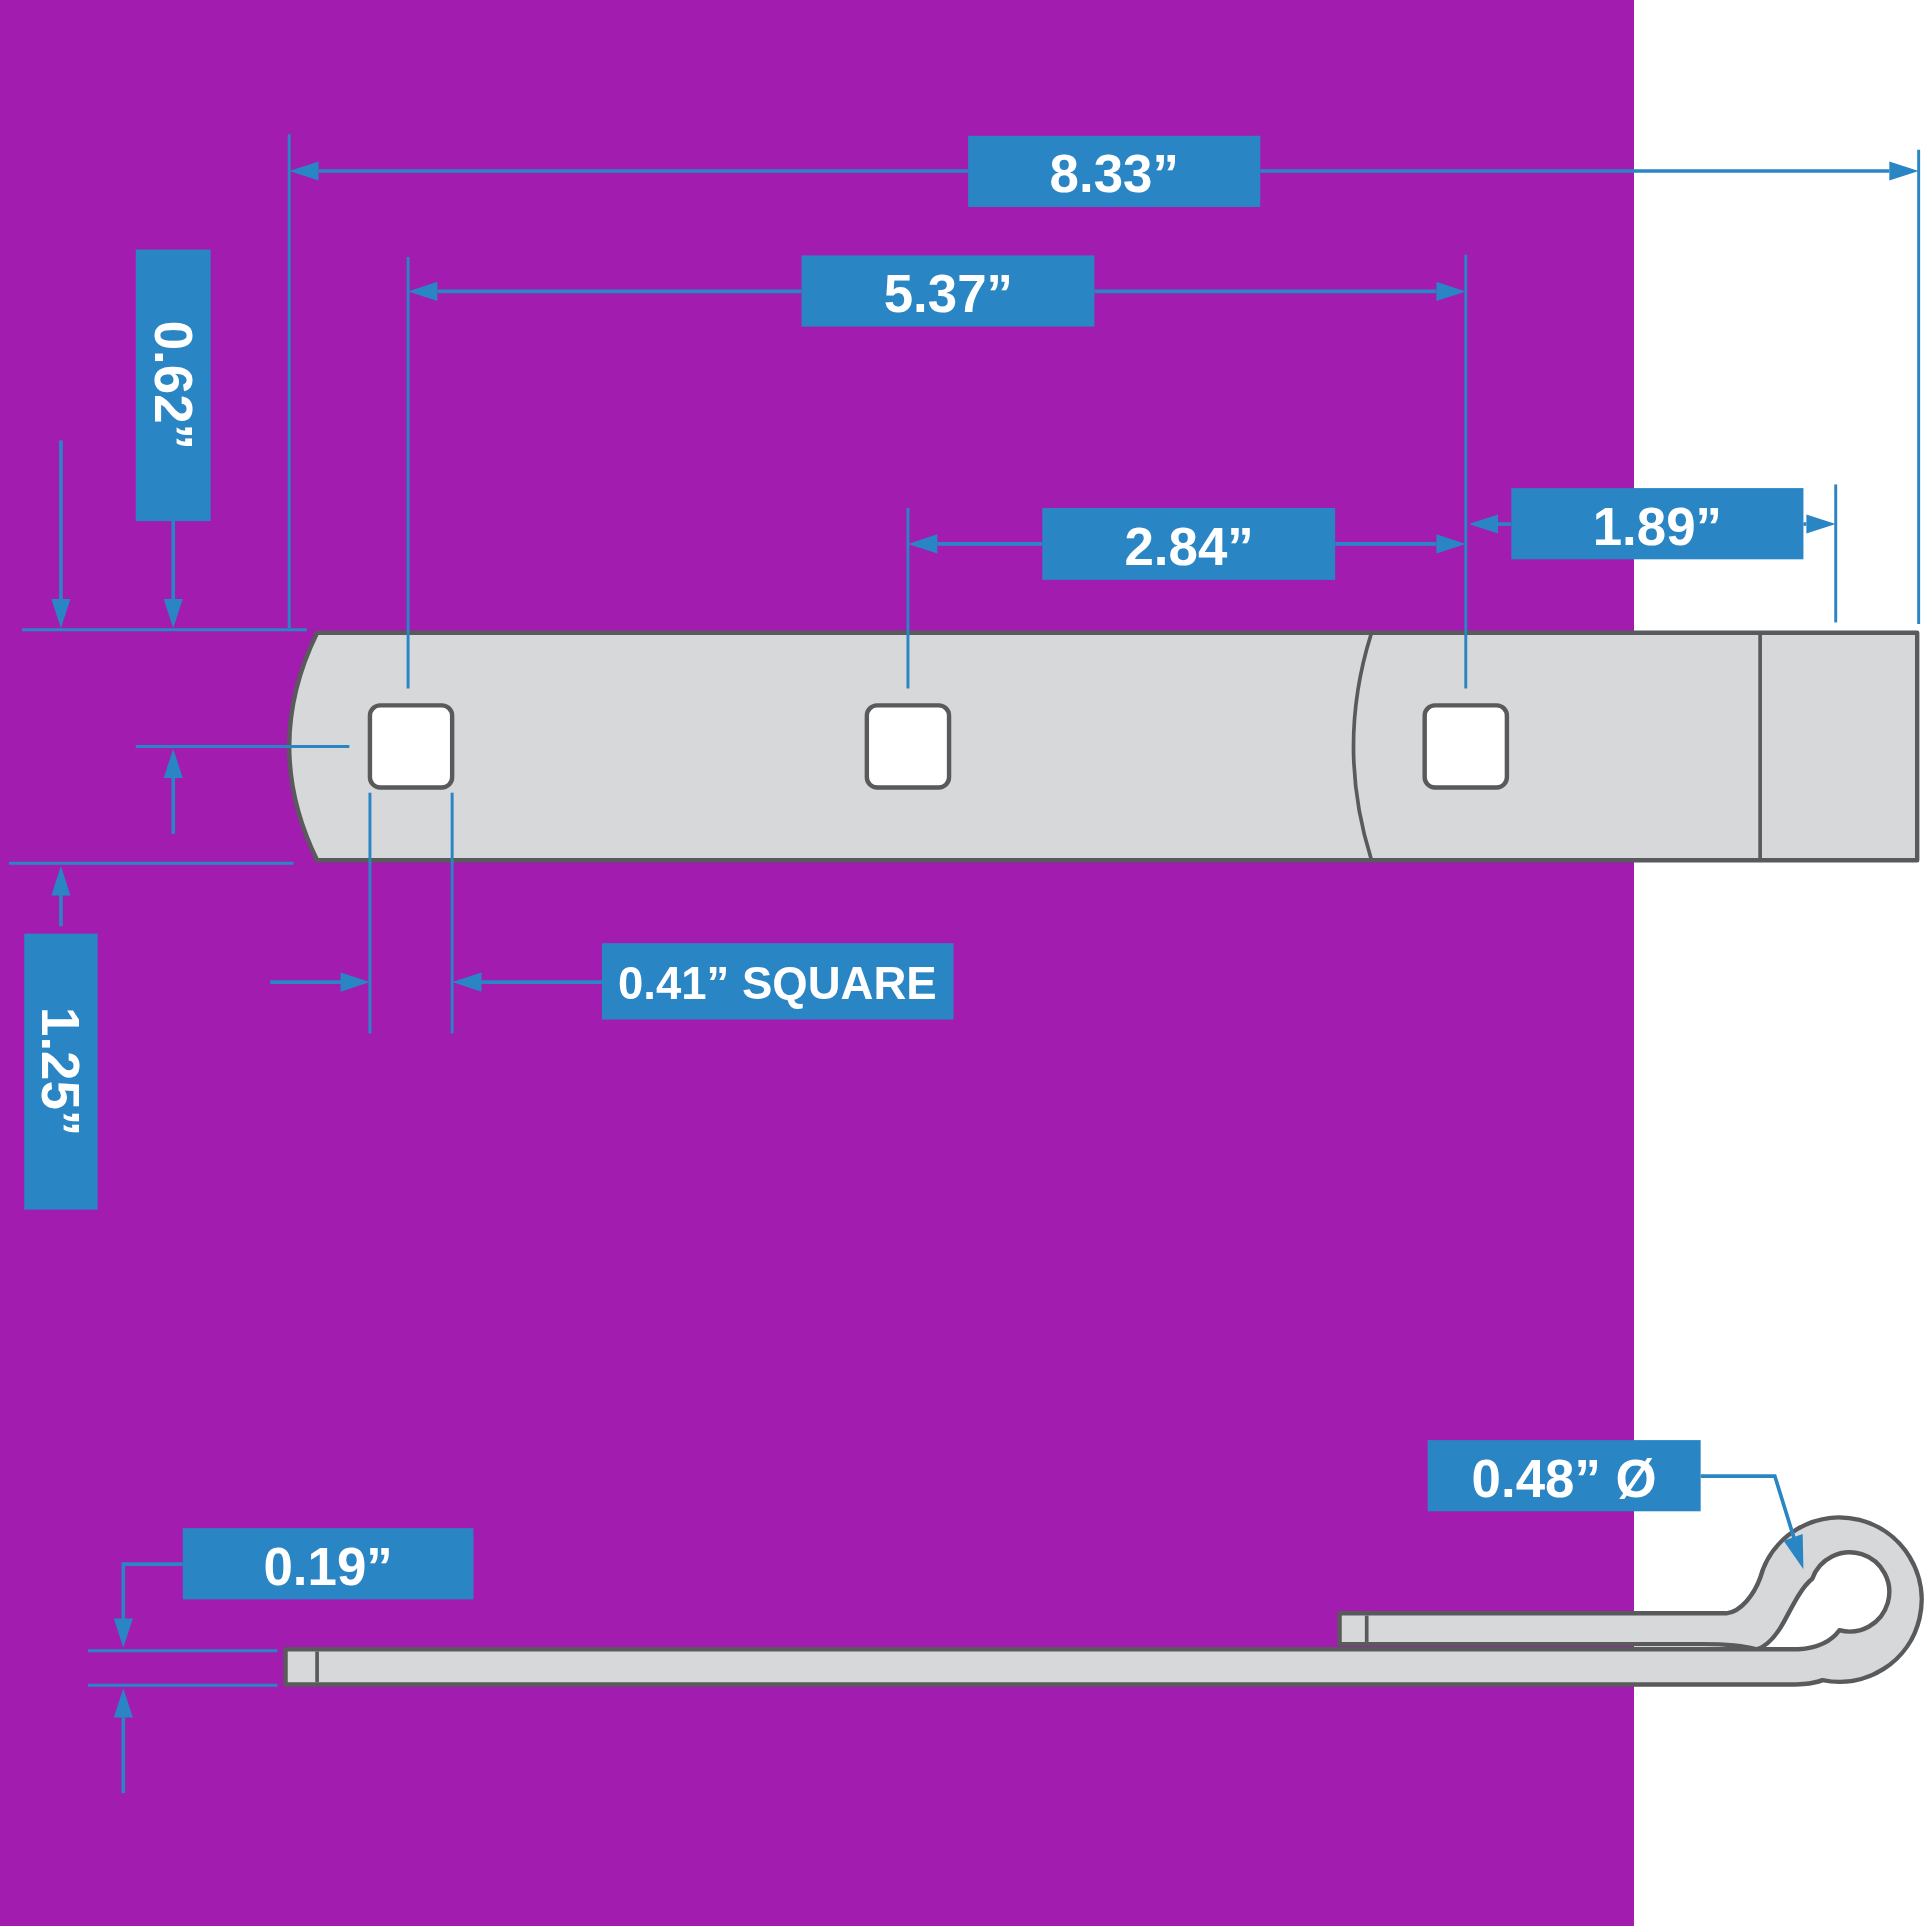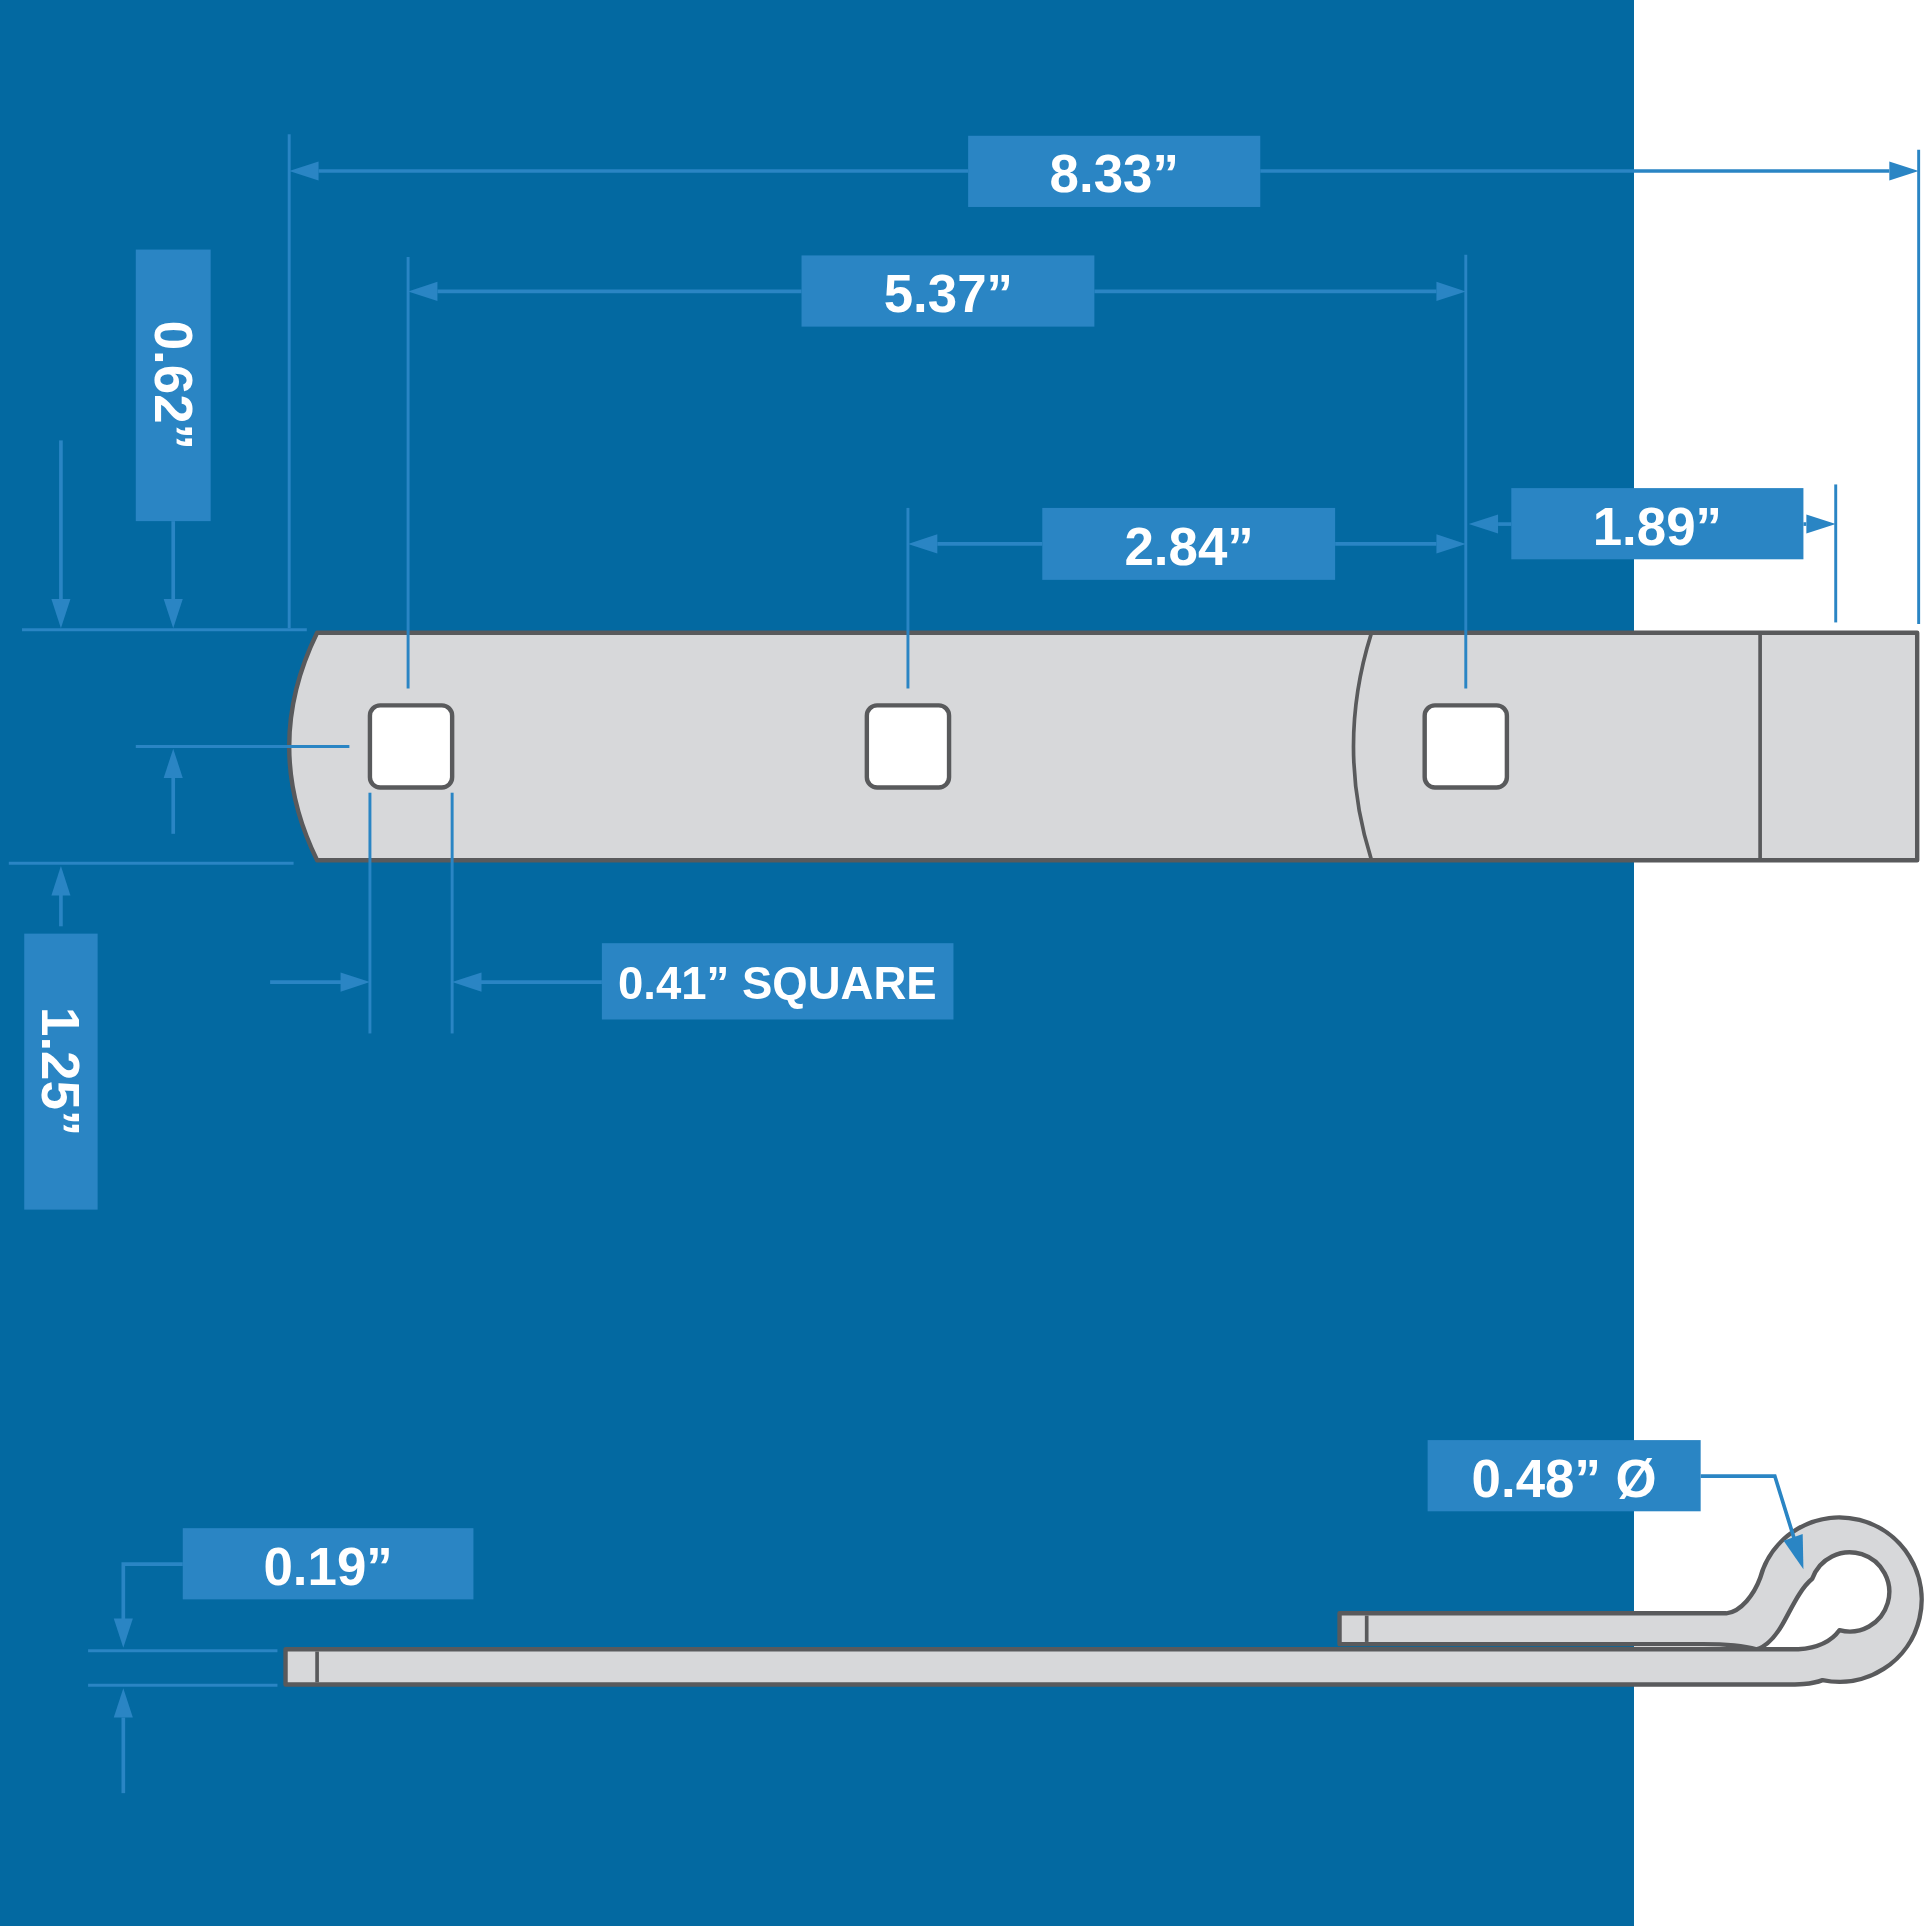--- a/index.html
+++ b/index.html
@@ -4,21 +4,21 @@
 <style>
   html, body {
     margin: 0;
     padding: 0;
     background: #ffffff;
   }
   .canvas {
     position: relative;
     width: 1634px;
     height: 1926px;
-    background: #0369a1;
+    background: #a21caf;
     font-family: "Liberation Sans", sans-serif;
   }
   svg { display: block; }
 
   
   .part-fill   { fill: #d7d8da; stroke: #595a5c; stroke-width: 6; }
   .part-stroke { fill: none;    stroke: #595a5c; stroke-width: 5; }
   .hole        { fill: #ffffff; stroke: #595a5c; stroke-width: 6; }
 
   

